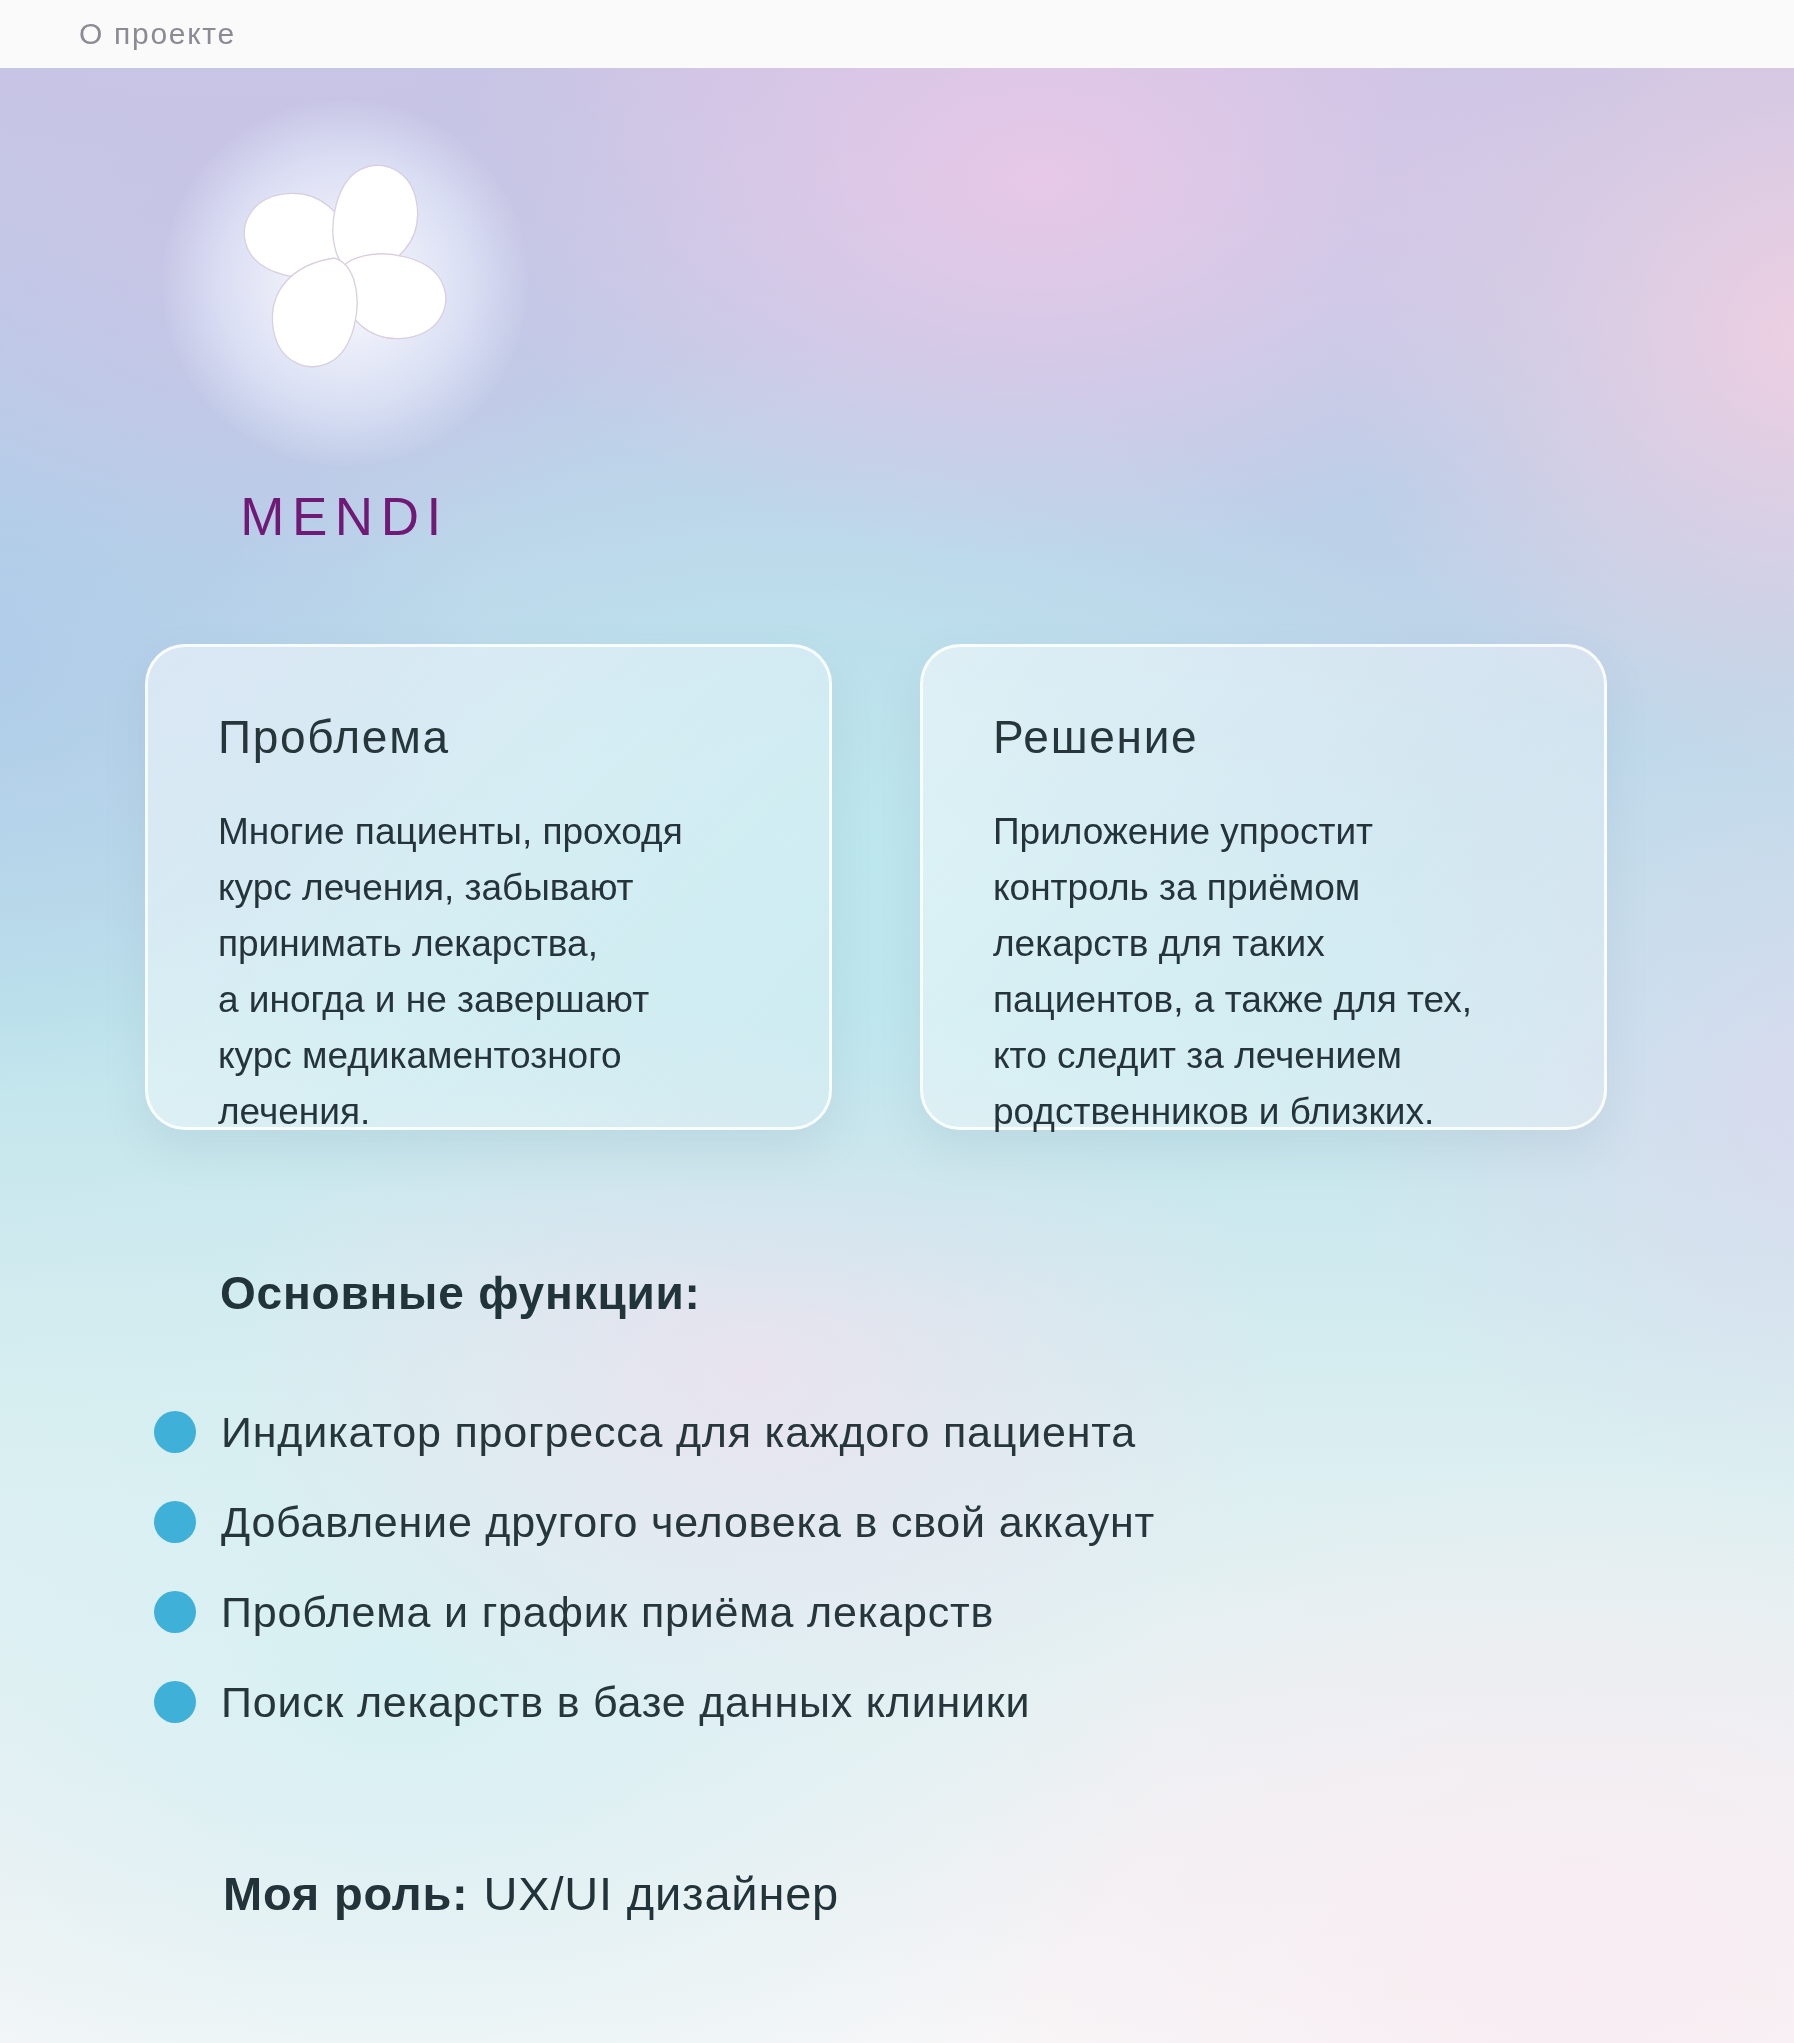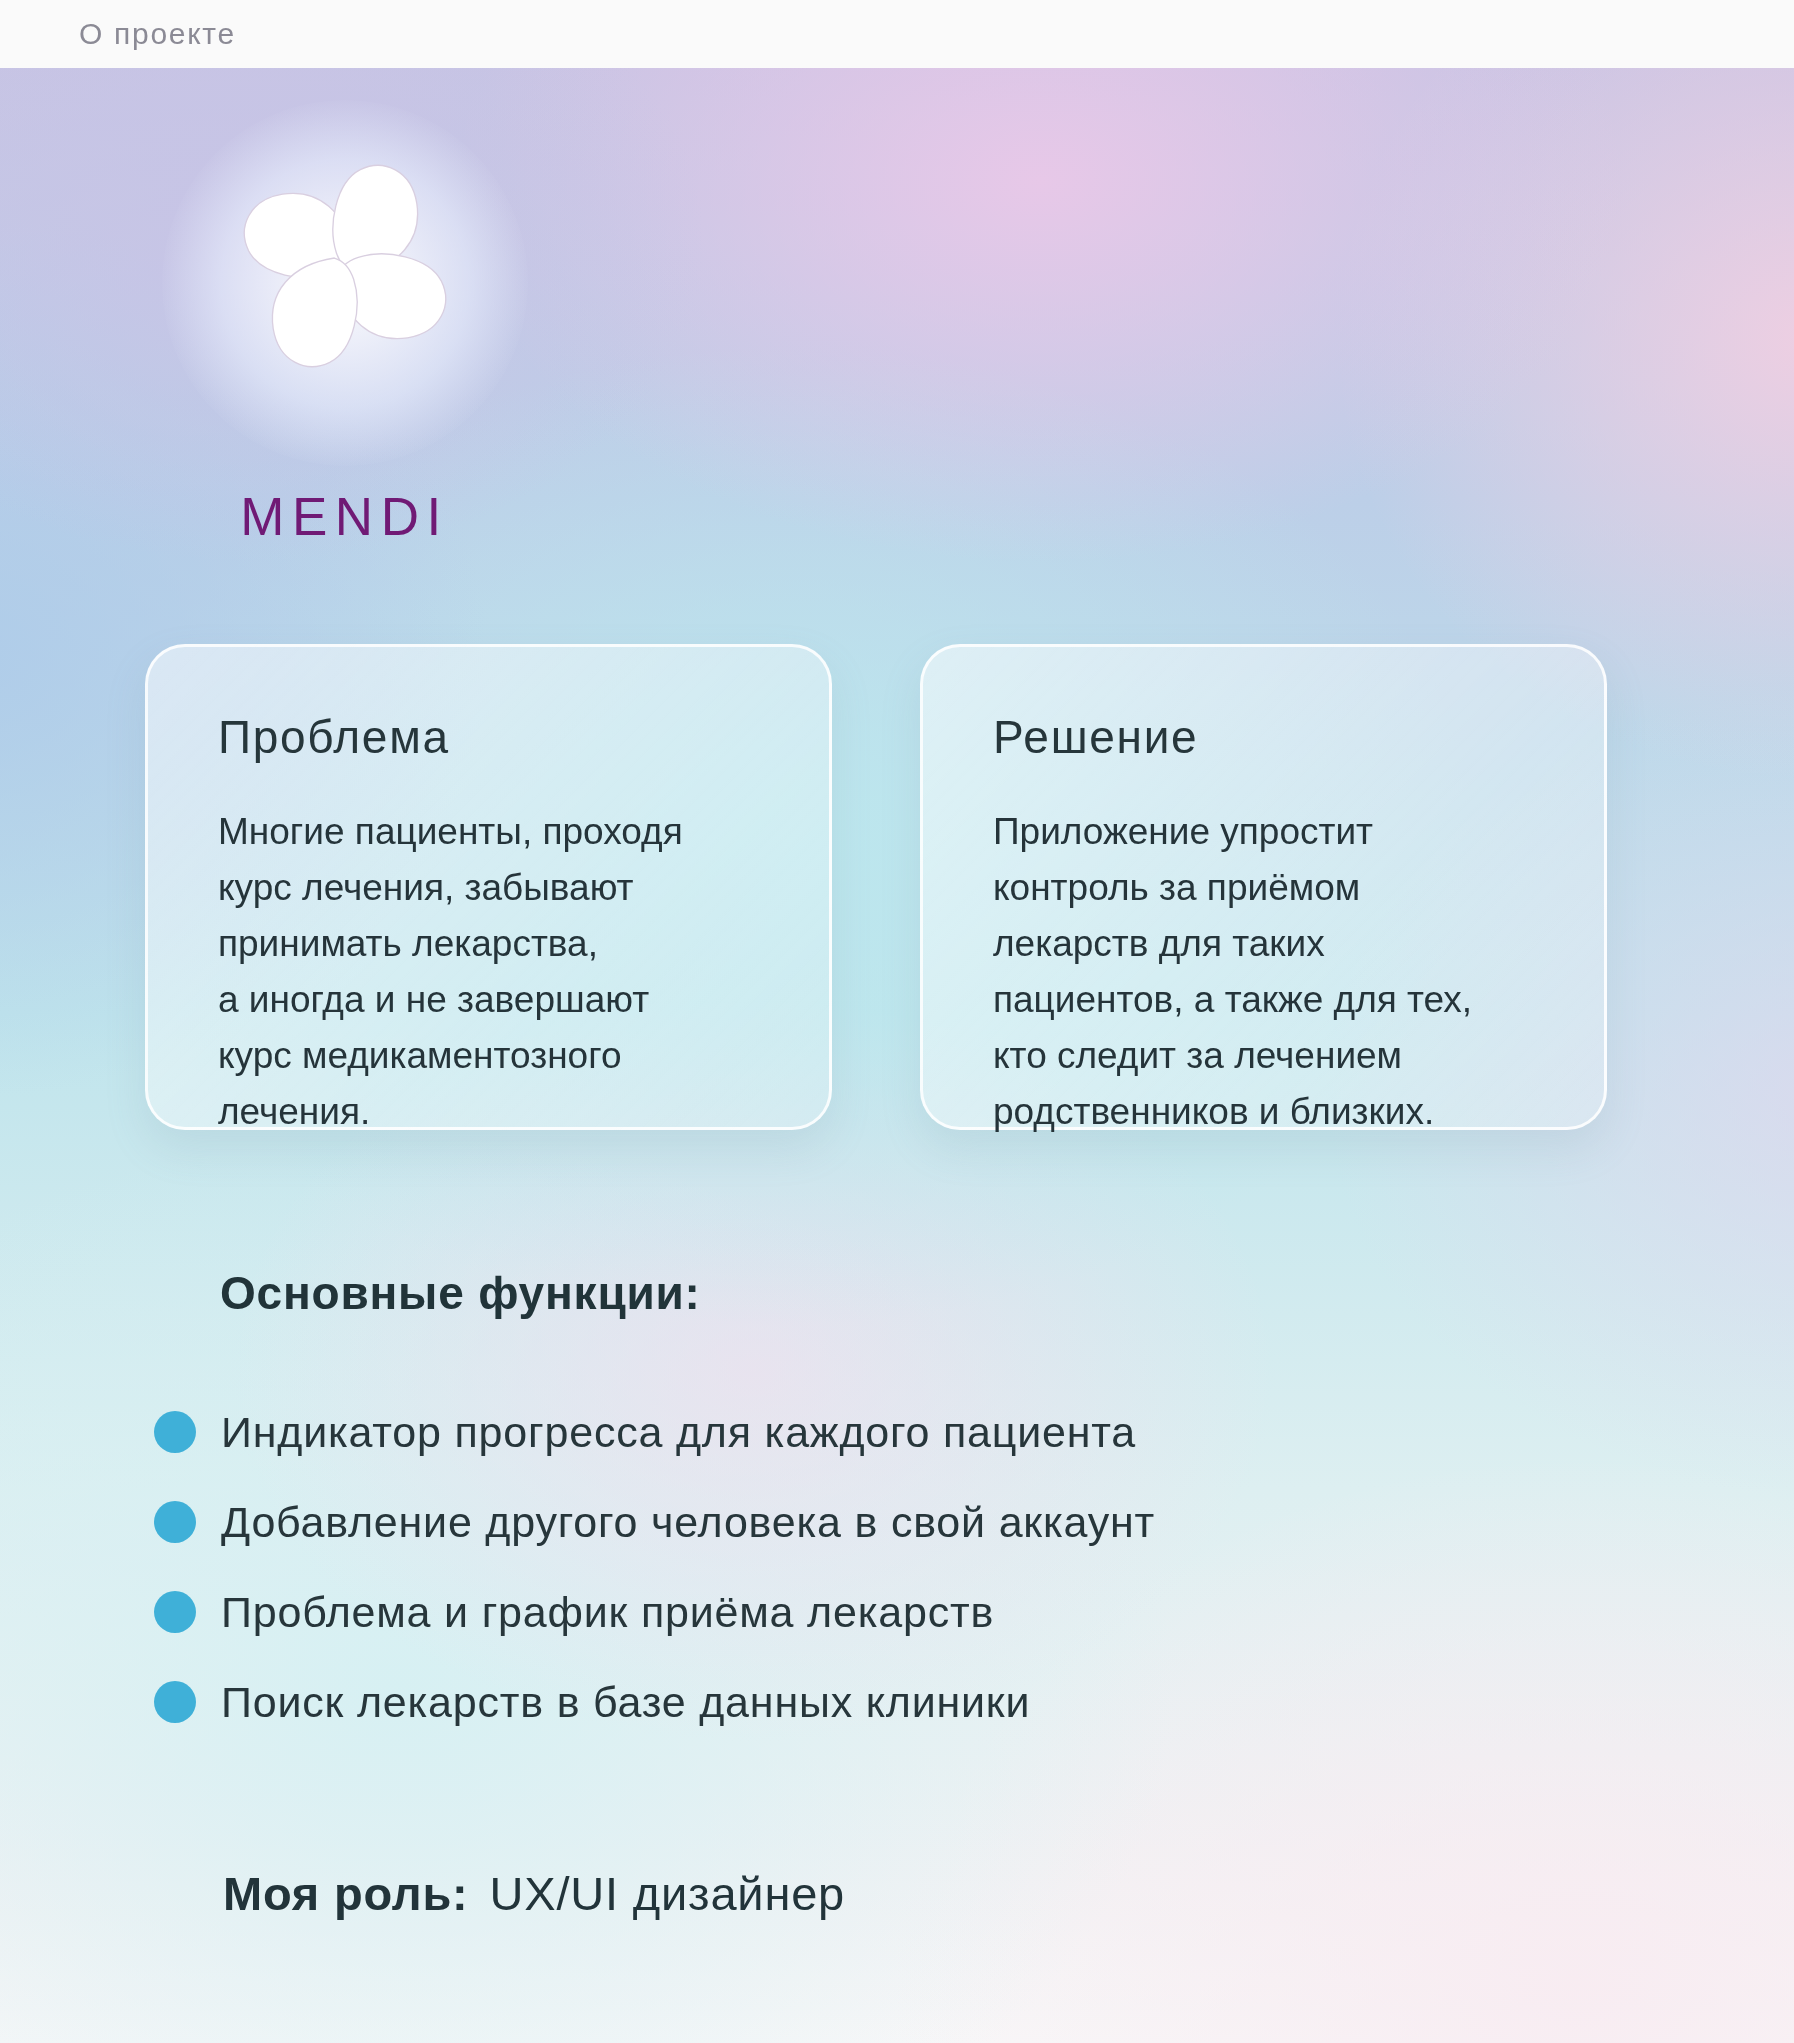--- a/index.html
+++ b/index.html
@@ -87,21 +87,21 @@
   .bullet-dot {
     width:42px; height:42px; border-radius:50%; flex:none; margin-right:25px;
   }
 
   
   .role-line {
     position:absolute; left:223px; top:1866px;
     font-size:47px; color:#22343a; letter-spacing:0.8px;
   }
   .role-label { font-weight:700; }
-  .role-value { font-weight:300; margin-left:21px;text-align:right; }
+  .role-value { font-weight:300; margin-left:15px;text-align:right; }
 </style>
 </head>
 <body>
 
 <div class="page">
 
   <div class="bg"></div>
 
   <header class="topbar">
     <div class="topbar-title">О проекте</div>

